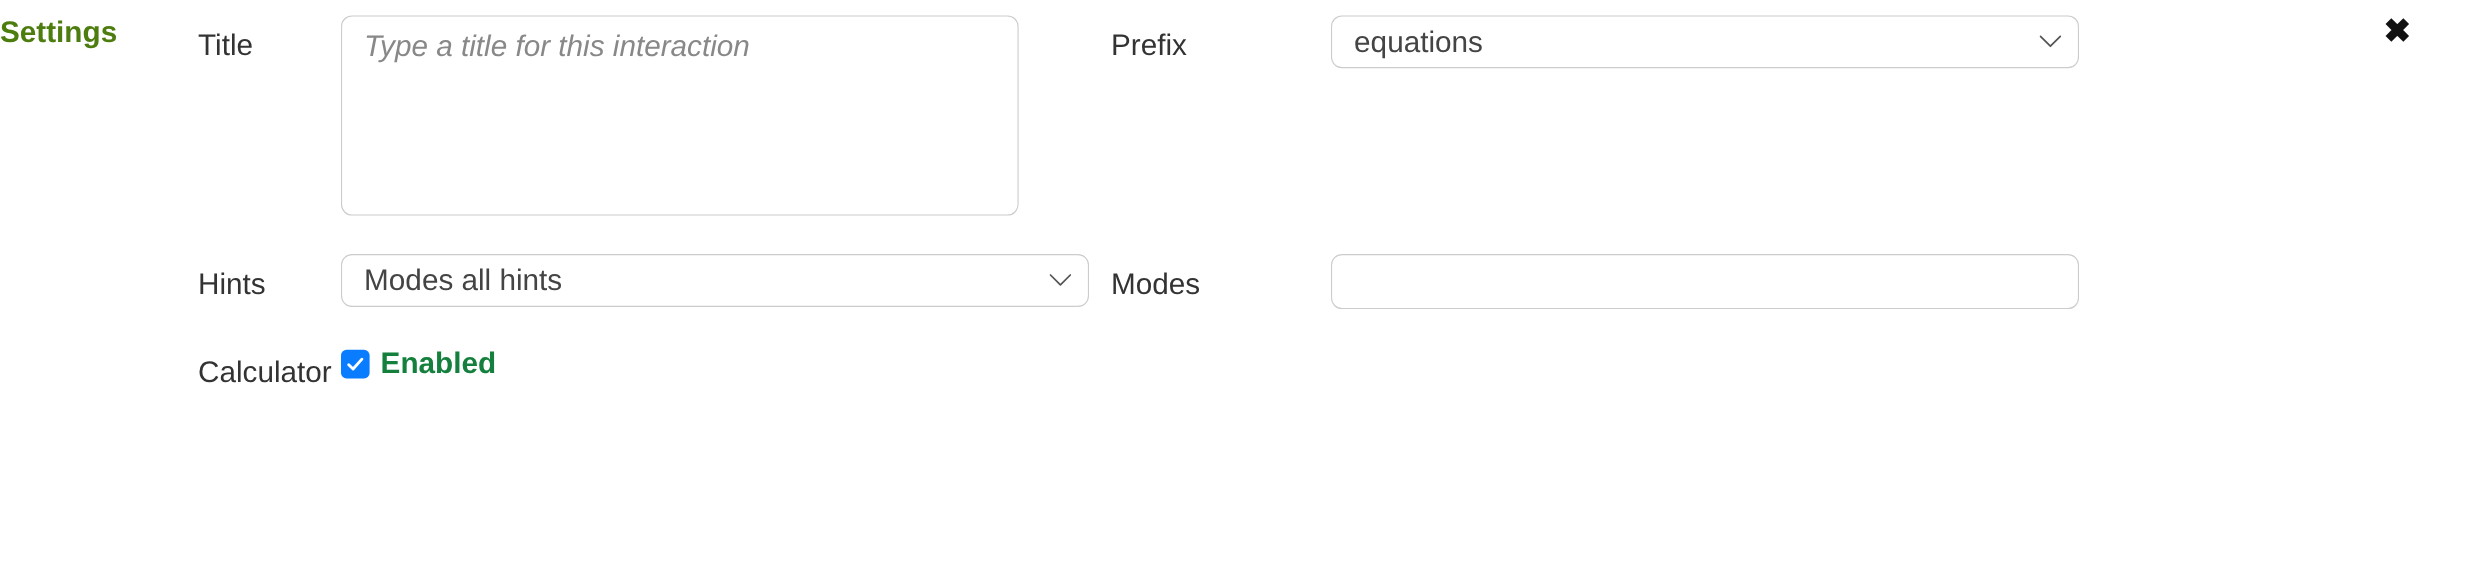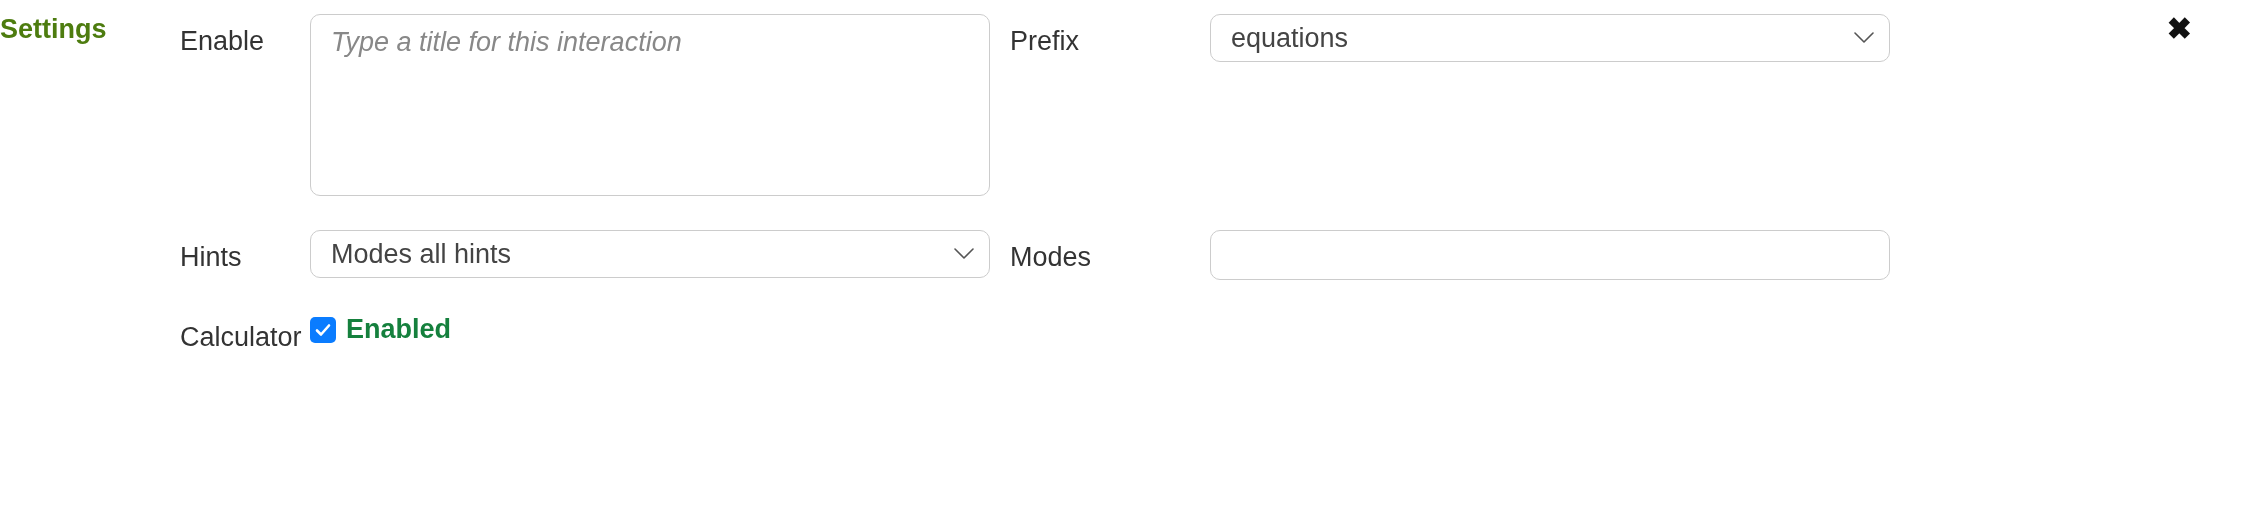--- a/index.html
+++ b/index.html
@@ -33,21 +33,21 @@
     row-gap: 30px;
     align-items: start;
   }
   .label {
     font-size: 27px;
     color: #333;
     padding-top: 6px;
     line-height: 1.6;
   }
   .textarea {
-    width: 680px;
+    width: 616px;
     height: 182px;
     border: 1px solid #ccc;
     border-radius: 10px;
     padding: 12px 20px;
     font-size: 27px;
     font-style: italic;
     color: #999;
     resize: none;
     outline: none;
     font-family: inherit;
@@ -129,21 +129,21 @@
 <div class="container">
 
   <div class="section-label">Settings</div>
 
   <div class="close-btn">
     <span>✖</span>
   </div>
 
   <div class="form-grid">
 
-    <div class="label">Enable</div>
+    <div class="label">Title</div>
     <div>
       <textarea class="textarea" placeholder="Type a title for this interaction" style=""></textarea>
     </div>
     <div class="label">Prefix</div>
 
     <div>
       <div class="select-wrap">
         <div class="select">
           <span>equations</span>
         </div>

